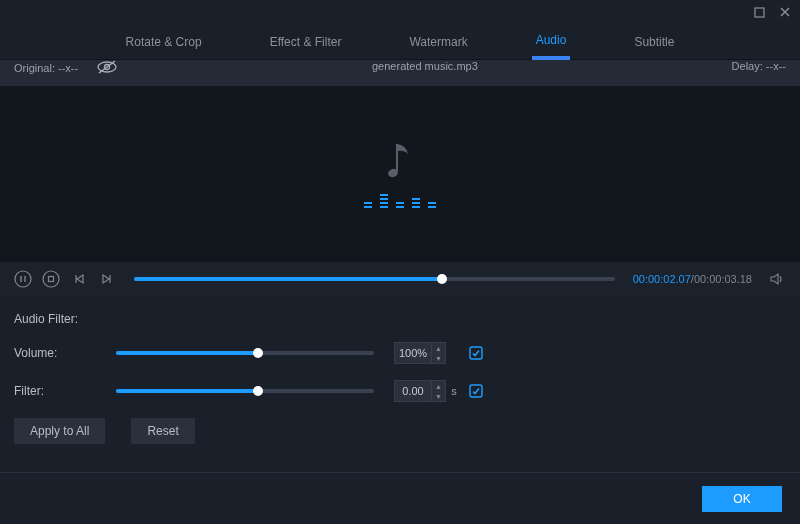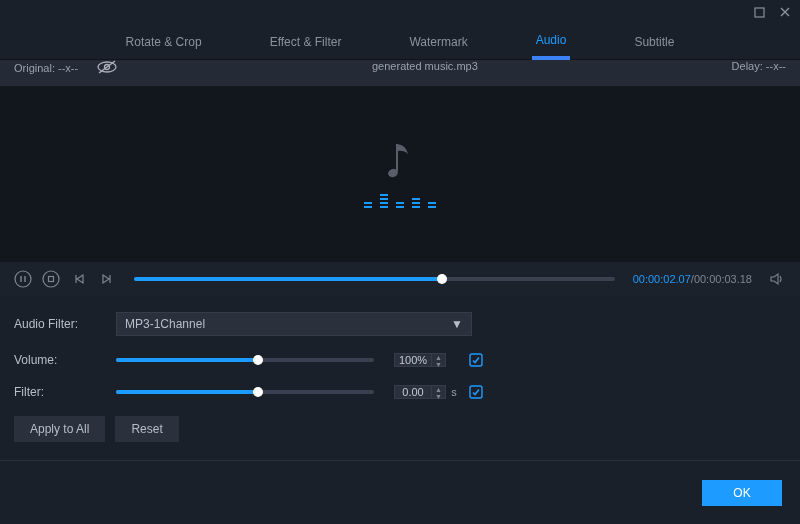--- a/index.html
+++ b/index.html
@@ -31,31 +31,31 @@
 .time-cur { color: #1e9bff; }
 .time-dur { color: #7e8690; }
 
 .settings { padding: 16px 14px 10px; background: #1a2029; }
 .row { display: flex; align-items: center; margin-bottom: 16px; }
 .row-label { width: 102px; color: #b8bec8; font-size: 12px; }
 .select { width: 356px; height: 24px; background: #2a313c; border: 1px solid #363d49; display: flex; align-items: center; justify-content: space-between; padding: 0 8px; cursor: pointer; font-size: 12px; }
 .slider { width: 258px; height: 4px; background: #3a4150; border-radius: 2px; position: relative; margin-right: 20px; }
 .slider-fill { position: absolute; left: 0; top: 0; bottom: 0; background: #1e9bff; border-radius: 2px; width: 55%; }
 .slider-thumb { position: absolute; top: 50%; left: 55%; width: 10px; height: 10px; background: #fff; border-radius: 50%; transform: translate(-50%, -50%); }
-.spinner { width: 52px; height: 14px; background: #2a313c; border: 1px solid #363d49; display: flex; align-items: center; }
+.spinner { width: 52px; height: 22px; background: #2a313c; border: 1px solid #363d49; display: flex; align-items: center; }
 .spinner-val { flex: 1; text-align: center; font-size: 11px; color: #c4cad3; }
 .spinner-arrows { width: 14px; height: 100%; border-left: 1px solid #363d49; display: flex; flex-direction: column; }
 .spinner-arrow { flex: 1; display: flex; align-items: center; justify-content: center; cursor: pointer; color: #7e8690; font-size: 7px; }
 .unit { width: 16px; text-align: center; color: #9aa1ab; font-size: 11px; }
 .reset-icon { color: #1e9bff; cursor: pointer; margin-left: 6px; display: flex; }
 
-.btnrow { display: flex; gap: 10px; margin-top: 6px; }
+.btnrow { display: flex; gap: 26px; margin-top: 6px; }
 .btn { height: 26px; padding: 0 16px; background: #2a313c; color: #b8bec8; border: none; cursor: pointer; font-size: 12px; display: flex; align-items: center; justify-content: center; }
 
-.footer { position: absolute; bottom: 0; left: 0; right: 0; height: 64px; border-top: 1px solid #2a313c; display: flex; justify-content: flex-end; align-items: center; gap: 12px; padding: 0 18px; background: #1a2029; }
+.footer { position: absolute; bottom: 0; left: 0; right: 0; height: 52px; border-top: 1px solid #2a313c; display: flex; justify-content: flex-end; align-items: center; gap: 12px; padding: 0 18px; background: #1a2029; }
 .btn-primary { width: 80px; height: 26px; background: #1e9bff; color: #fff; border: none; cursor: pointer; font-size: 12px; }
 </style>
 </head>
 <body>
 
 <div class="titlebar">
   <div class="winbtn">
     <svg width="11" height="11" viewBox="0 0 11 11">
         <rect x="1" y="1" width="9" height="9" stroke="#8a929c" fill="none" stroke-width="1.2"></rect>
       </svg>
@@ -160,24 +160,20 @@
     <svg width="16" height="16" viewBox="0 0 16 16">
         <path d="M2 6 L5 6 L9 3 L9 13 L5 10 L2 10 Z" stroke-width="1.1"></path>
         <path d="M11 5 Q13 8 11 11" stroke-width="1.1"></path>
       </svg>
   </div>
 </div>
 
 <div class="settings">
   <div class="row">
     <div class="row-label">Audio Filter:</div>
-    <div class="select">
-      <span>MP3-1Channel</span>
-      <span>▼</span>
-    </div>
   </div>
 
   <div class="row">
     <div class="row-label">Volume:</div>
     <div class="slider">
       <div class="slider-fill" id="vol-fill" style="width: 55%;"></div>
       <div class="slider-thumb" id="vol-thumb" style="left: 55%;"></div>
     </div>
     <div class="spinner">
       <div class="spinner-val">100%</div>

